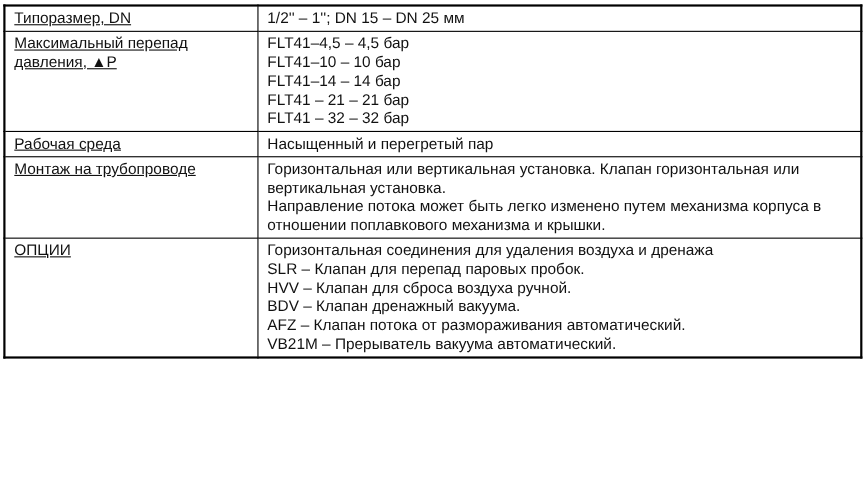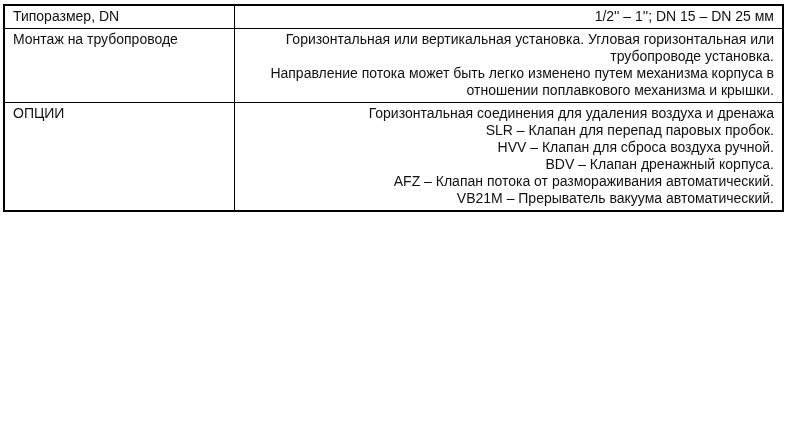--- a/index.html
+++ b/index.html
@@ -25,57 +25,73 @@
   }
   td {
     border: 1.5px solid #000000;
     vertical-align: top;
     padding: 2px 8px 3px 8px;
     font-size: 14px;
     line-height: 17px;
     color: #111111;
     overflow: hidden;
   }
-  td.label-cell { width: 213px; }
-  .val-line { white-space: normal; text-align: right; }
+  td.label-cell { width: 213px; text-decoration: underline; }
+  .val-line { white-space: normal; }
 </style>
 </head>
 <body>
 
 <div class="page">
   <table class="spec-table">
     <tbody>
 
       <tr>
         <td class="label-cell">Типоразмер, DN</td>
         <td>
           <div class="val-line">1/2'' – 1''; DN 15 – DN 25 мм</div>
         </td>
       </tr>
 
 
+      <tr>
+        <td class="label-cell">Максимальный перепад давления, ▲P</td>
+        <td>
+          <div class="val-line">FLT41–4,5 – 4,5 бар</div>
+          <div class="val-line">FLT41–10 – 10 бар</div>
+          <div class="val-line">FLT41–14 – 14 бар</div>
+          <div class="val-line">FLT41 – 21 – 21 бар</div>
+          <div class="val-line">FLT41 – 32 – 32 бар</div>
+        </td>
+      </tr>
 
+      <tr>
+        <td class="label-cell">Рабочая среда</td>
+        <td>
+          <div class="val-line">Насыщенный и перегретый пар</div>
+        </td>
+      </tr>
 
 
 
       <tr>
         <td class="label-cell">Монтаж на трубопроводе</td>
         <td>
-          <div class="val-line">Горизонтальная или вертикальная установка. Угловая горизонтальная или трубопроводе установка.</div>
+          <div class="val-line">Горизонтальная или вертикальная установка. Клапан горизонтальная или вертикальная установка.</div>
           <div class="val-line">Направление потока может быть легко изменено путем механизма корпуса в отношении поплавкового механизма и крышки.</div>
         </td>
       </tr>
 
       <tr>
         <td class="label-cell">ОПЦИИ</td>
         <td>
           <div class="val-line">Горизонтальная соединения для удаления воздуха и дренажа</div>
           <div class="val-line">SLR – Клапан для перепад паровых пробок.</div>
           <div class="val-line">HVV – Клапан для сброса воздуха ручной.</div>
-          <div class="val-line">BDV – Клапан дренажный корпуса.</div>
+          <div class="val-line">BDV – Клапан дренажный вакуума.</div>
           <div class="val-line">AFZ – Клапан потока от размораживания автоматический.</div>
           <div class="val-line">VB21M – Прерыватель вакуума автоматический.</div>
 
         </td>
       </tr>
 
     </tbody>
   </table>
 </div>
 

